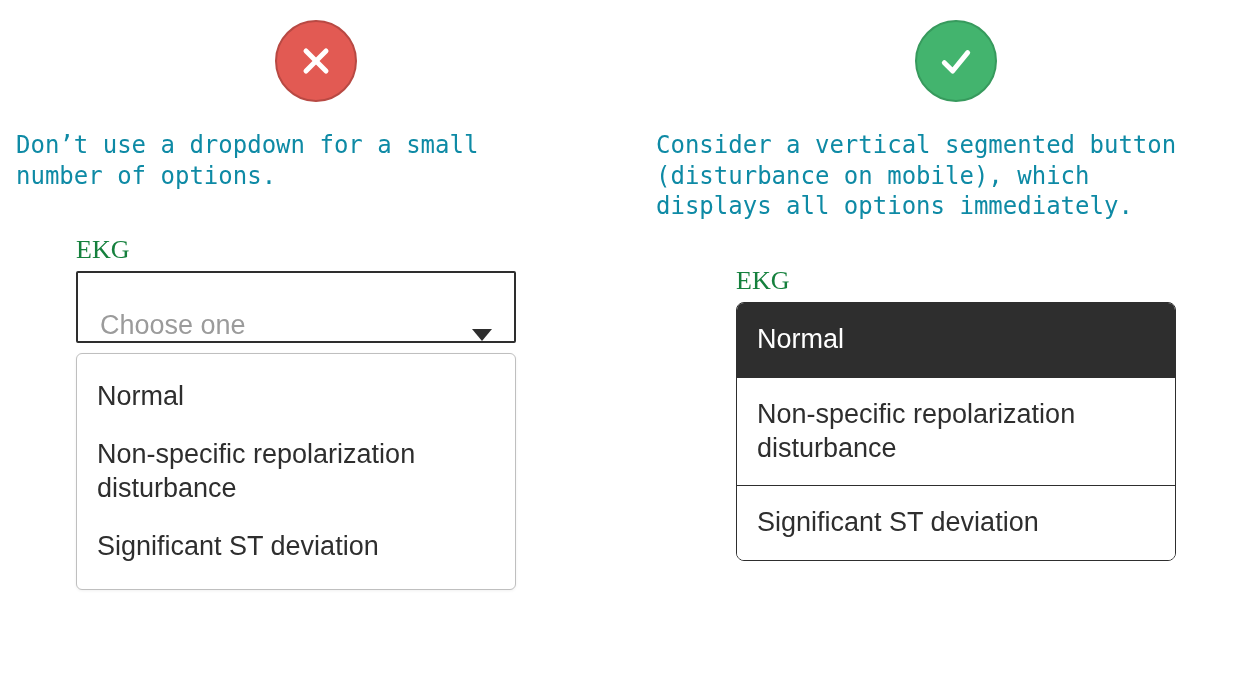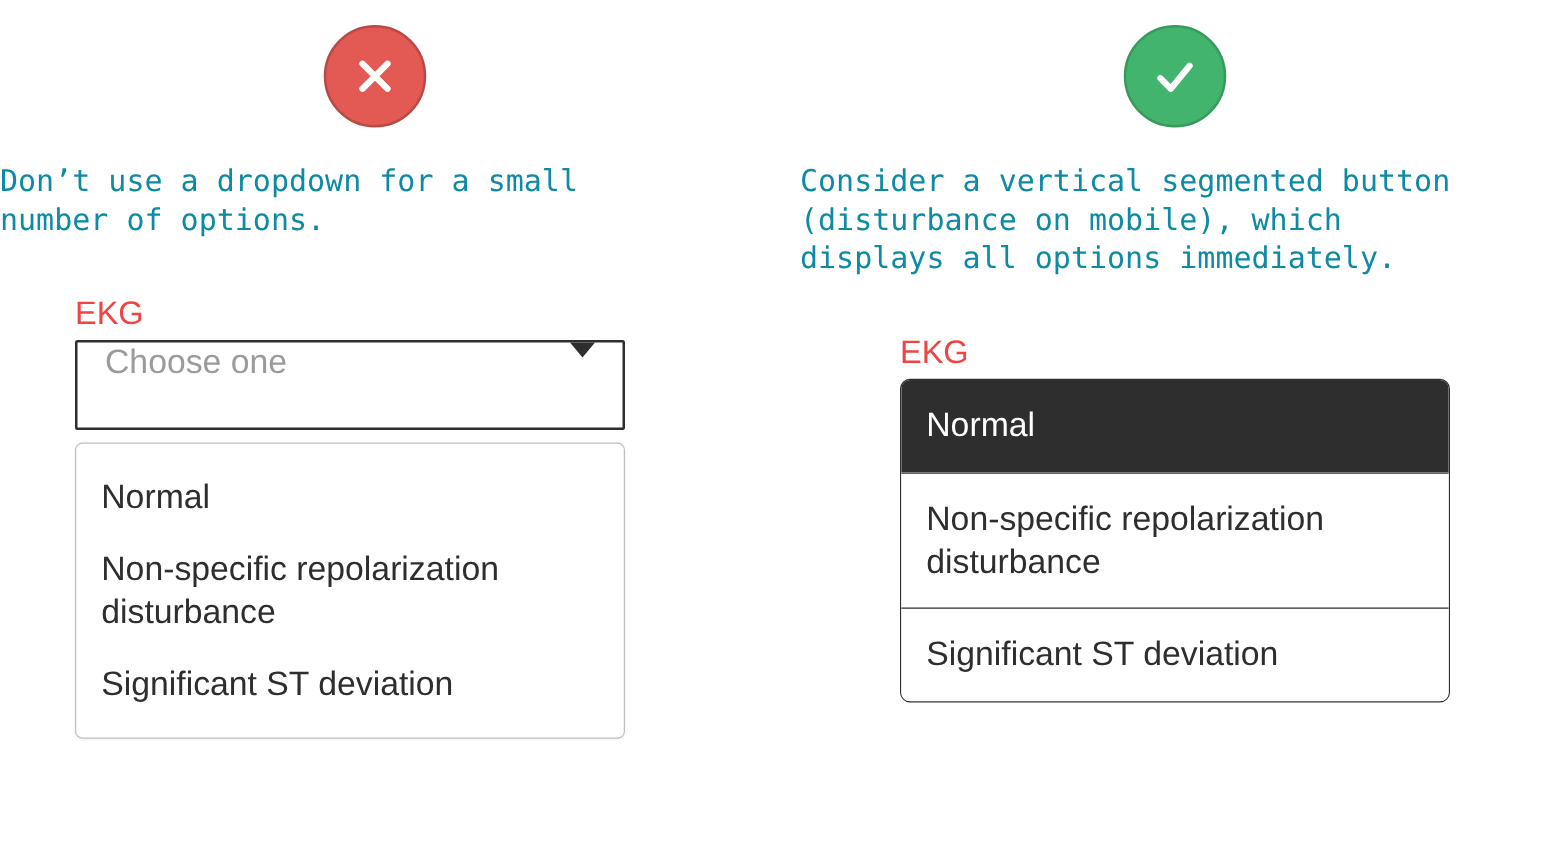--- a/index.html
+++ b/index.html
@@ -10,20 +10,21 @@
     color: #2e2e2e;
     width: 1240px;
     height: 674px;
   }
   .page {
     display: flex;
     flex-direction: row;
     width: 1240px;
     height: 538px;
     box-sizing: border-box;
+    padding-left: 16px;
   }
   .col {
     flex: 0 0 620px;
     padding: 20px 0 0 0;
     box-sizing: border-box;
   }
   .col-left  { padding-right: 20px; }
   .col-right { padding-left: 20px; }
 
   .badge-row {
@@ -50,31 +51,32 @@
     line-height: 1.28;
     margin: 0 0 44px 0;
     max-width: 560px;
   }
 
   .field-wrap { padding-left: 60px; }
   .field-wrap-right { padding-left: 80px; }
 
   .field-label {
     font-size: 26px;
-    color: #ef4444;
+    color: #15803d;
     margin-bottom: 6px;
+    font-family: Liberation Serif, serif;
   }
 
   
   .select-box {
     width: 440px;
     border: 2px solid #2e2e2e;
     height: 72px;
     display: flex;
-    align-items: flex-start;
+    align-items: flex-end;
     justify-content: space-between;
     padding: 0 22px;
     box-sizing: border-box;
     font-size: 27px;
     color: #9b9b9b;
     background: #fff;
     border-radius: 2px;
   }
   .select-caret {
     width: 0; height: 0;

